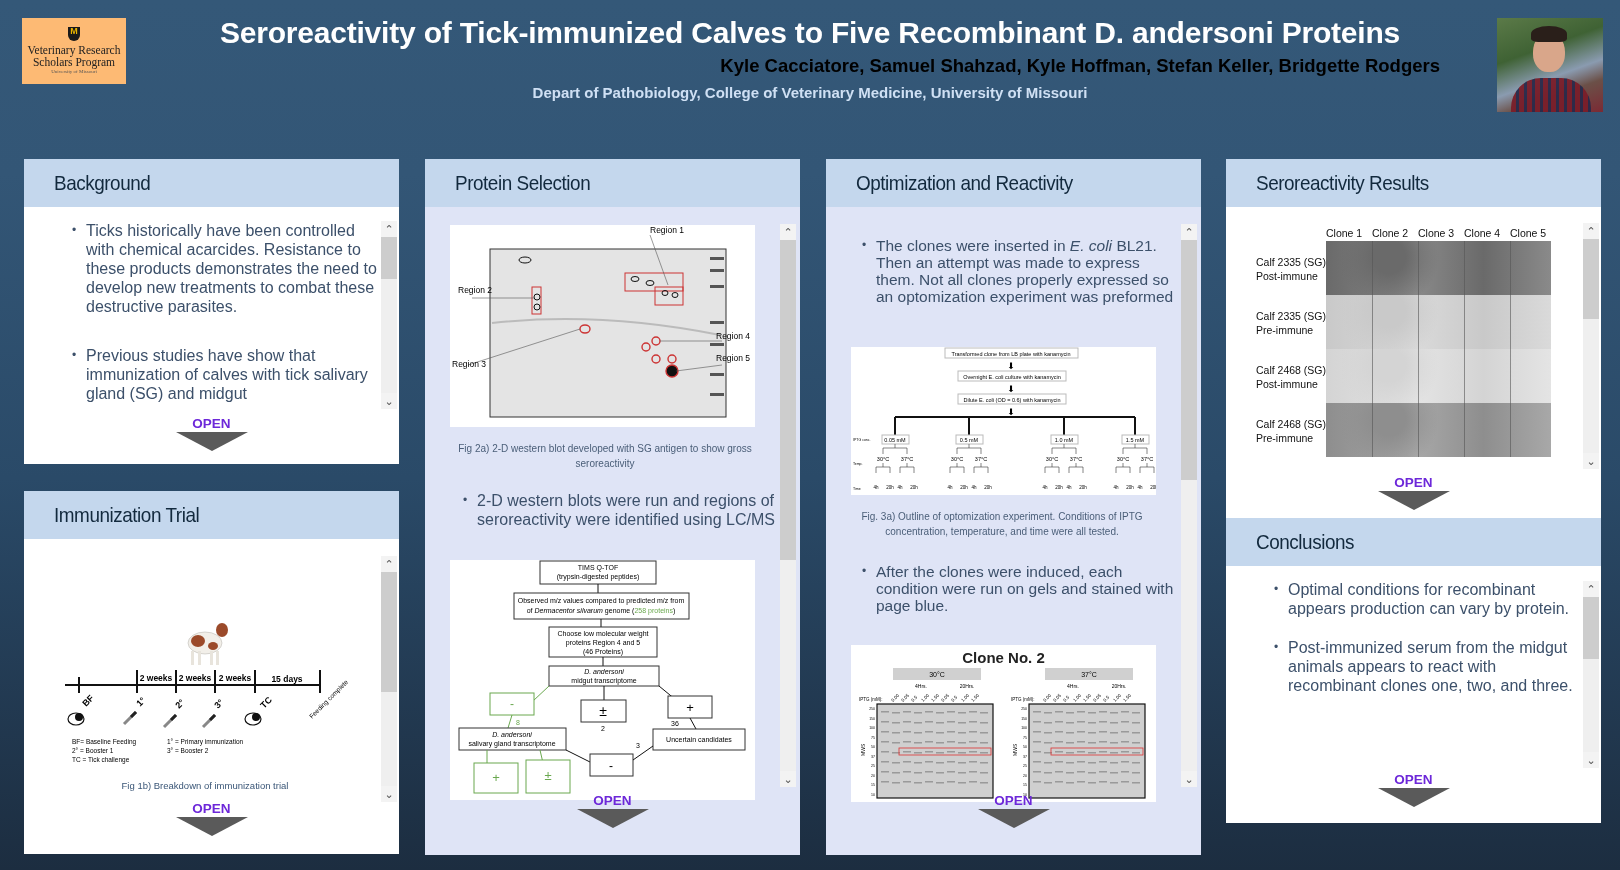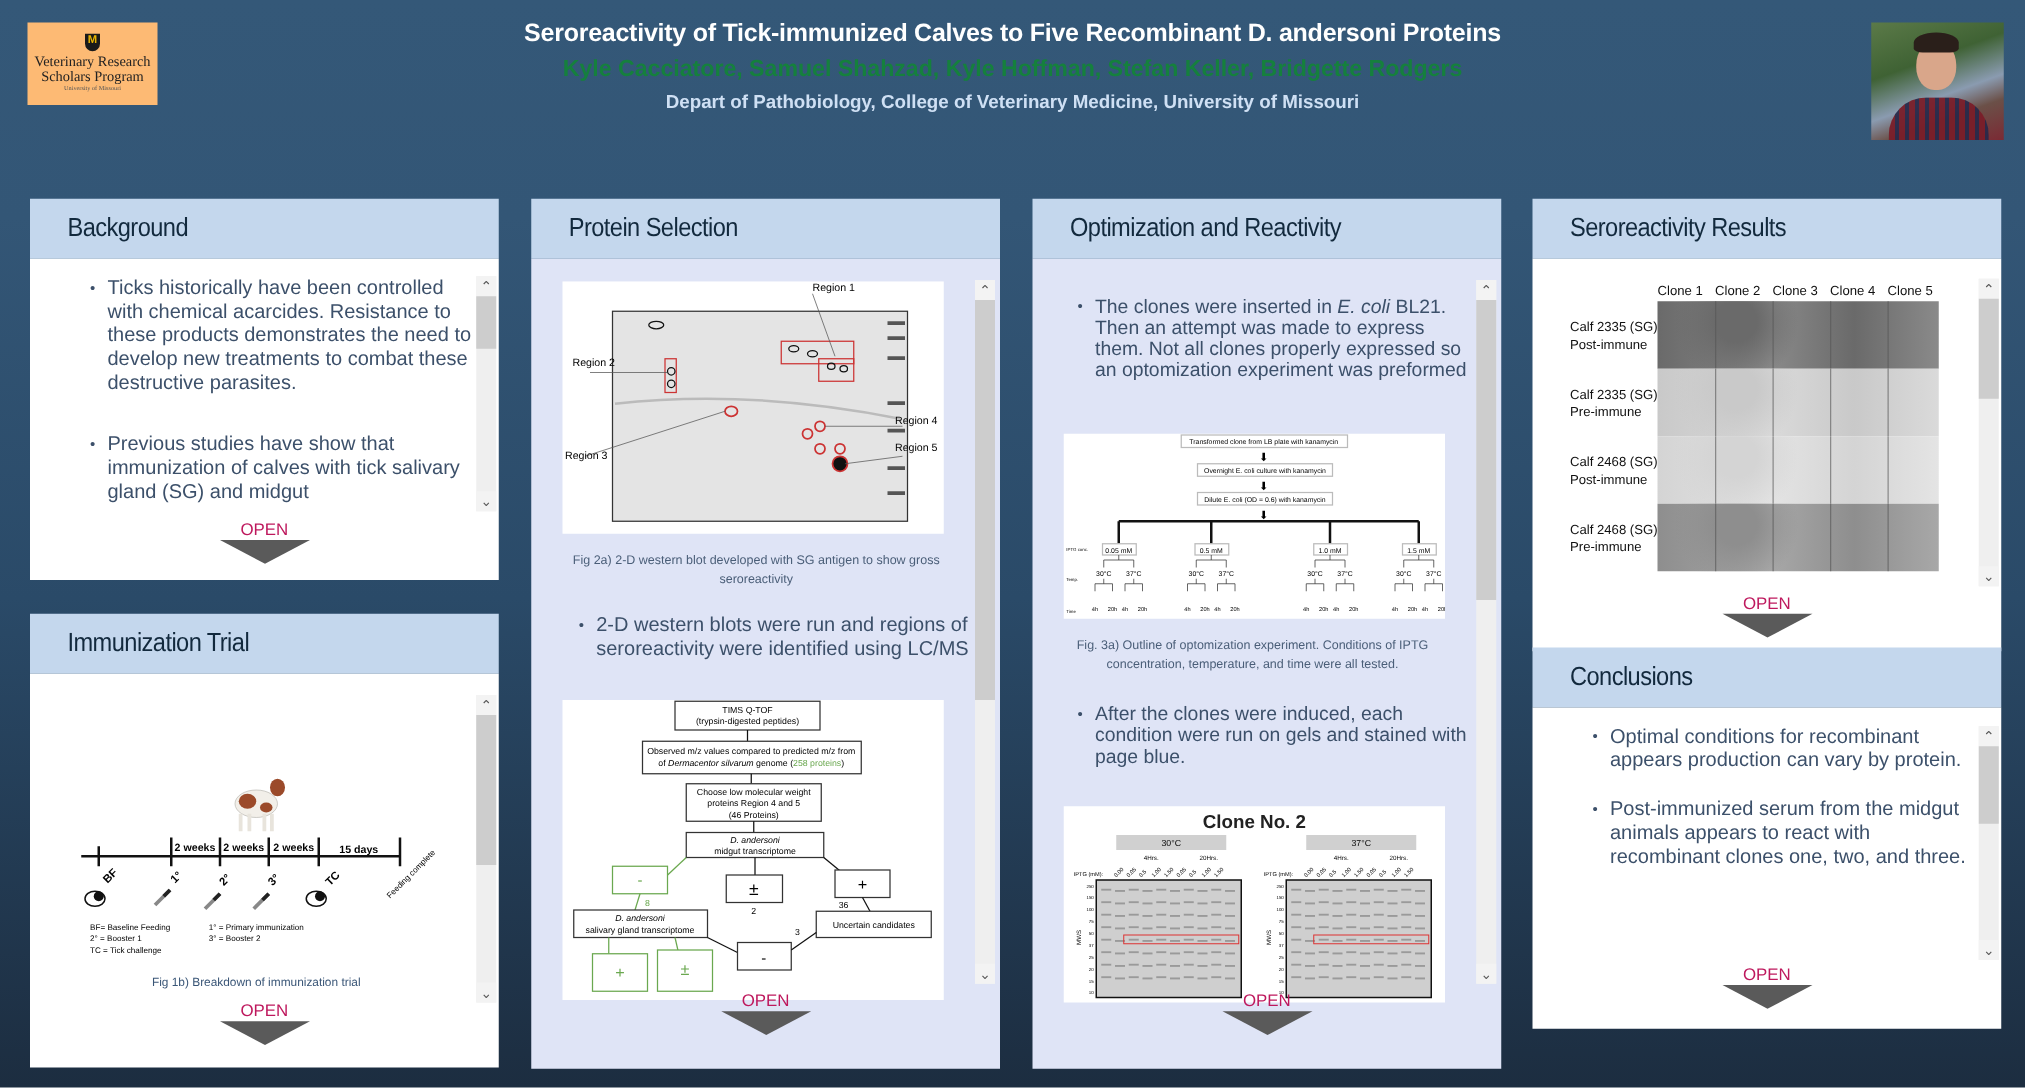--- a/index.html
+++ b/index.html
@@ -14,22 +14,22 @@
     position: absolute; left: 22px; top: 18px; width: 104px; height: 66px;
     background: #fdba74; display: flex; flex-direction: column; align-items: center; justify-content: center;
     font-family: "Liberation Serif", serif; color: #222;
   }
   .logo .shield { width: 12px; height: 14px; background: #1a1a1a; border-radius: 0 0 6px 6px; position: relative; margin-bottom: 3px; }
   .logo .shield::after { content: "M"; position: absolute; left: 0; right: 0; top: -1px; text-align: center; color: #e8b400; font-size: 9px; font-weight: bold; font-family: "Liberation Sans", sans-serif; }
   .logo .l1 { font-size: 11.5px; line-height: 12px; }
   .logo .l2 { font-size: 11.5px; line-height: 12px; }
   .logo .l3 { font-size: 5px; line-height: 8px; color: #555; }
   .title-block { position: absolute; left: 180px; right: 180px; top: 16px; text-align: center; }
-  .title { color: #fff; font-size: 20px; font-weight: bold; letter-spacing: -0.2px; text-align: center; }
-  .authors { color: #15803d; font-size: 18.5px; font-weight: bold; margin-top: 5px; }
+  .title { color: #fff; font-size: 30px; font-weight: bold; letter-spacing: -0.2px; text-align: center; }
+  .authors { color: #000000; font-size: 18.5px; font-weight: bold; margin-top: 5px; text-align: right; }
   .dept { color: #cfe0f4; font-size: 15px; font-weight: bold; margin-top: 7px; }
   .photo {
     position: absolute; left: 1497px; top: 18px; width: 106px; height: 94px;
     background: linear-gradient(160deg, #5b7a48 0%, #3f6234 35%, #8a9bb0 60%, #6b5048 75%, #7b2a34 100%);
     overflow: hidden;
   }
   .photo .face { position: absolute; left: 36px; top: 14px; width: 32px; height: 40px; border-radius: 50% 50% 45% 45%; background: #d9a68a; }
   .photo .hair { position: absolute; left: 34px; top: 8px; width: 36px; height: 16px; border-radius: 50% 50% 20% 20%; background: #2a1f1a; }
   .photo .shirt { position: absolute; left: 14px; top: 60px; width: 80px; height: 40px; border-radius: 30px 30px 0 0;
     background: repeating-linear-gradient(90deg, #7a1e2a 0 5px, #2a2a4a 5px 8px), #7a1e2a; opacity: .95; }
@@ -44,21 +44,21 @@
   .scroll { position: absolute; right: 0; width: 16px; background: #efefef; }
   .scroll .thumb { position: absolute; left: 0; right: 0; background: #cdcdcd; }
   .scroll .up, .scroll .down { position: absolute; left: 0; right: 0; height: 16px; display: flex; align-items: center; justify-content: center; color: #555; font-size: 11px; background: #f3f3f3; }
   .scroll .up { top: 0; } .scroll .down { bottom: 0; }
   .content { position: absolute; left: 0; right: 20px; overflow: hidden; }
   ul.bul { list-style: none; color: #3c506a; font-size: 16px; line-height: 19px; }
   ul.bul li { position: relative; padding-left: 22px; margin-left: 40px; }
   ul.bul li::before { content: "•"; position: absolute; left: 8px; top: 0; font-size: 12px; }
   .caption { color: #4a5e78; font-size: 10px; text-align: center; line-height: 15px; }
   .open { position: absolute; left: 0; right: 0; text-align: center; cursor: pointer; }
-  .open .lbl { font-size: 13.5px; font-weight: normal; color: #be185d; display: block; }
+  .open .lbl { font-size: 13.5px; font-weight: bold; color: #6d28d9; display: block; }
   .open .tri { width: 0; height: 0; border-left: 36px solid transparent; border-right: 36px solid transparent; border-top: 19px solid #5a5a5a; margin: 1px auto 0; }
   .fig { position: absolute; background: #fff; }
   .mono-fig { font-family: "Liberation Sans", sans-serif; color: #222; }
 </style>
 </head>
 <body>
 
 <div class="logo">
   <div class="shield"></div>
   <div class="l1">Veterinary Research</div>

